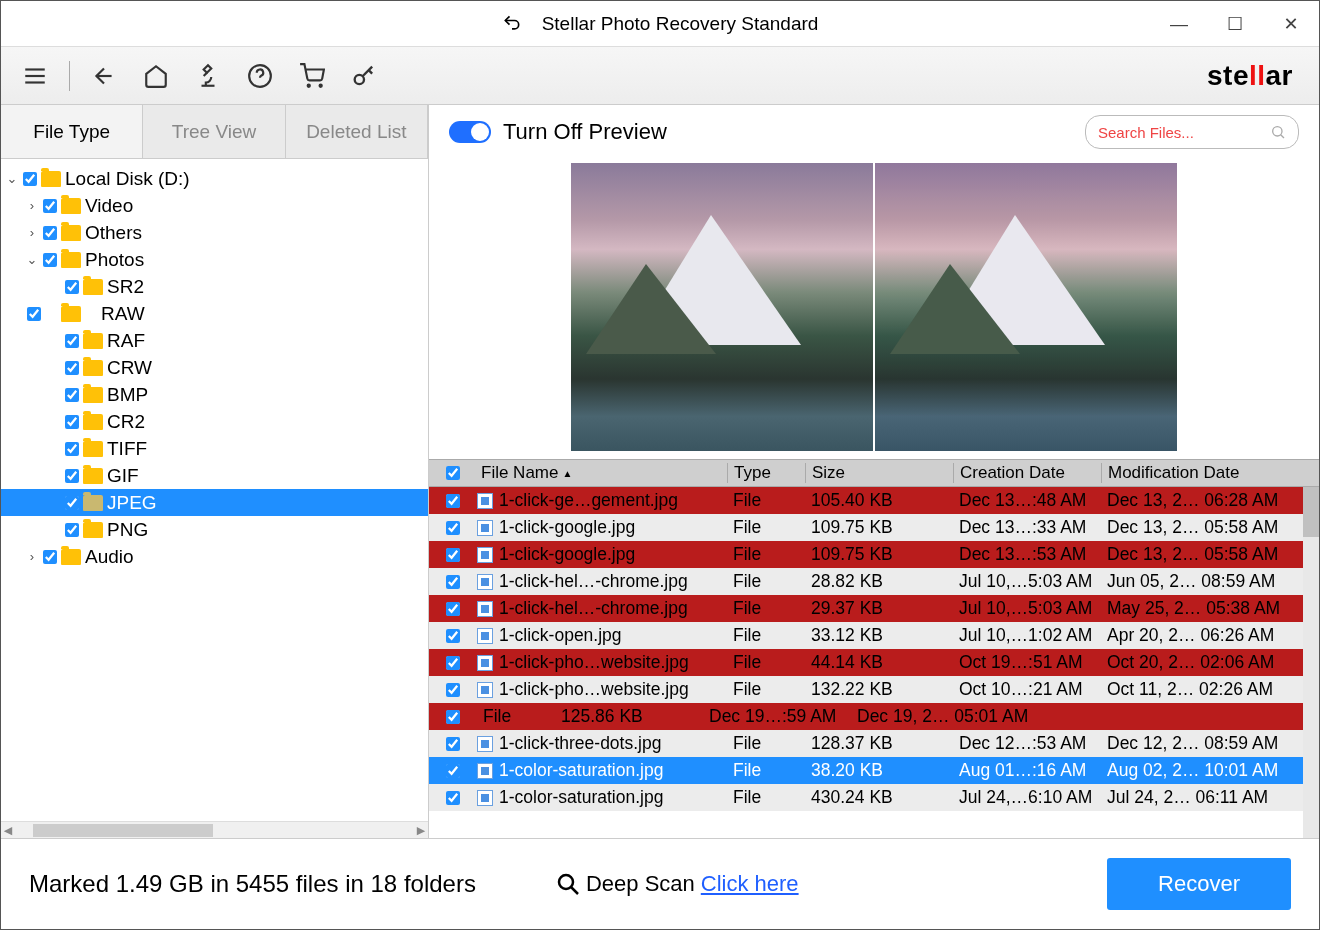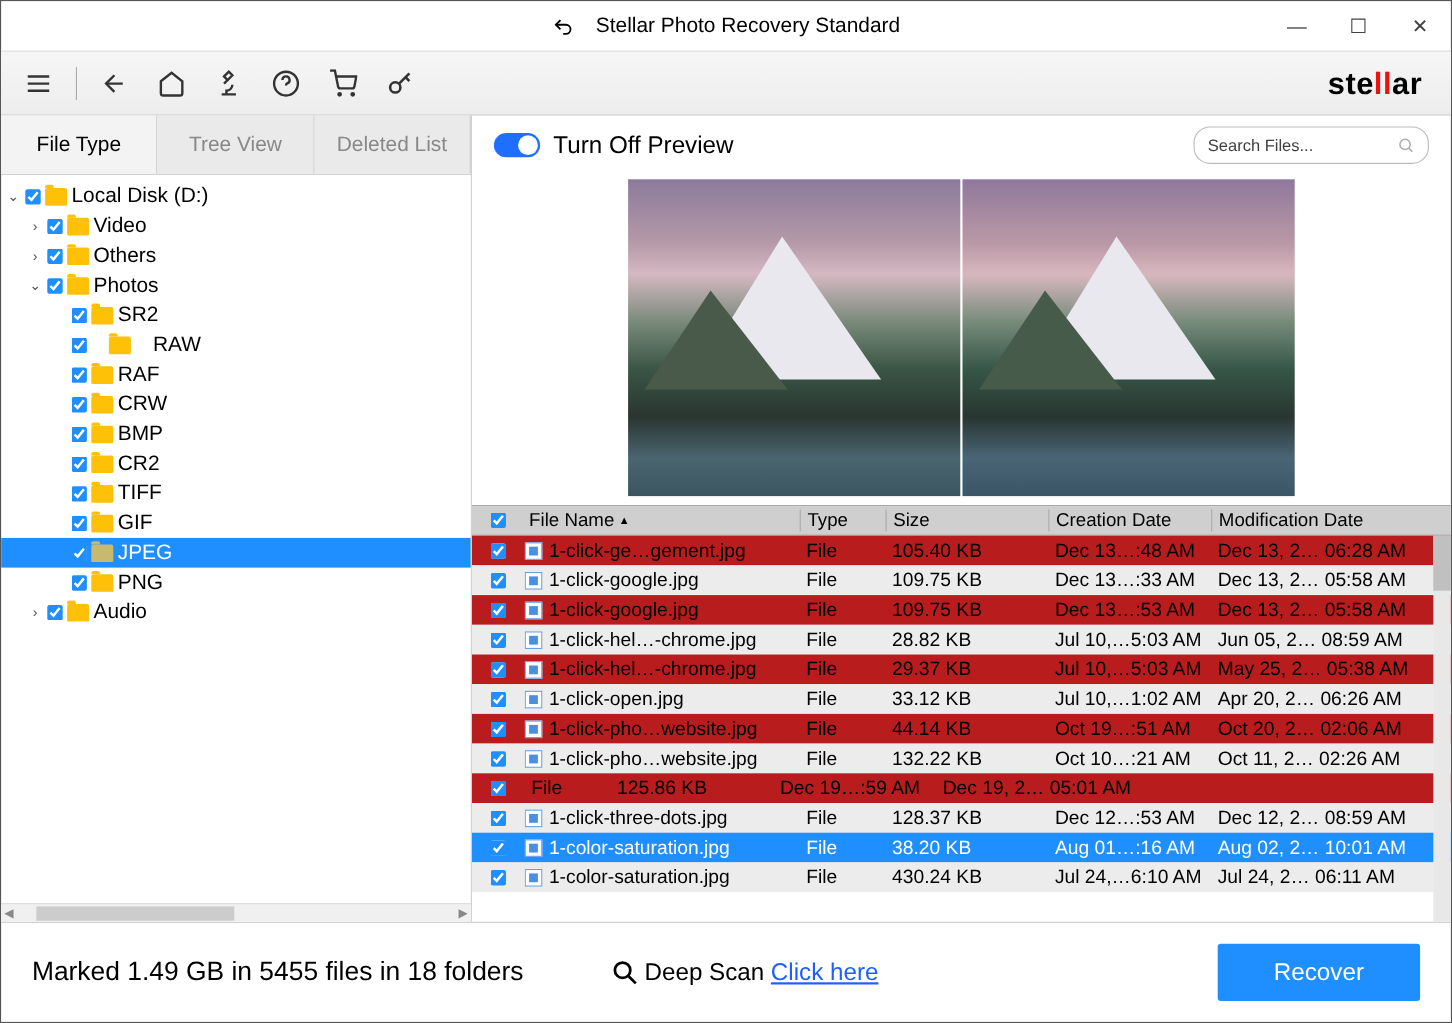--- a/index.html
+++ b/index.html
@@ -1,18 +1,18 @@
 <!DOCTYPE html>
 <html><head>
 <meta charset="utf-8">
 <style>
 * { box-sizing: border-box; margin: 0; padding: 0; font-family: 'Segoe UI', Tahoma, sans-serif; }
 body { width: 1320px; height: 930px; background: #fff; border: 1px solid #555; position: relative; color: #000; }
 .titlebar { height: 46px; display: flex; align-items: center; justify-content: center; position: relative; border-bottom: 1px solid #ddd; }
-.titlebar-title { font-size: 19px; display: flex; align-items: flex-end; gap: 20px; }
+.titlebar-title { font-size: 19px; display: flex; align-items: flex-start; gap: 20px; }
 .winctrls { position: absolute; right: 0; top: 0; height: 46px; display: flex; }
 .winctrls div { width: 56px; display: flex; align-items: center; justify-content: center; font-size: 18px; color: #444; }
 .toolbar { height: 58px; background: linear-gradient(#f6f6f6,#ededed); border-bottom: 1px solid #ccc; display: flex; align-items: center; padding: 0 12px; gap: 8px; }
 .tbtn { width: 44px; height: 44px; display: flex; align-items: center; justify-content: center; color: #333; }
 .tbtn svg { stroke: #333; }
 .sep { width: 1px; height: 30px; background: #aaa; margin: 0 4px; }
 .brand { margin-left: auto; font-size: 28px; font-weight: 700; letter-spacing: 0.5px; color: #000; padding-right: 14px; }
 .brand .red { color: #e11; }
 .main { display: flex; height: 733px; }
 .sidebar { width: 428px; border-right: 1px solid #ccc; display: flex; flex-direction: column; }
@@ -27,21 +27,21 @@
 .fold { width: 20px; height: 16px; background: #ffc107; border-radius: 2px 2px 1px 1px; position: relative; flex-shrink: 0; }
 .fold.open { background: #c9b870; }
 .fold:before { content: ''; position: absolute; top: -3px; left: 0; width: 8px; height: 3px; background: inherit; border-radius: 2px 2px 0 0; }
 .hscroll { height: 17px; background: #f0f0f0; border-top: 1px solid #ddd; display:flex; align-items:center; }
 .hscroll .thumb { width: 180px; height: 13px; background: #ccc; margin-left: 18px; }
 .content { flex: 1; display: flex; flex-direction: column; }
 .ctop { height: 54px; display: flex; align-items: center; padding: 0 20px; gap: 12px; }
 .toggle { width: 42px; height: 22px; background: #1f6fff; border-radius: 11px; position: relative; }
 .toggle:after { content: ''; position: absolute; right: 2px; top: 2px; width: 18px; height: 18px; background: #fff; border-radius: 50%; }
 .toglabel { font-size: 22px; }
-.searchbox { margin-left: auto; width: 214px; height: 30px; border: 1px solid #bbb; border-radius: 15px; display: flex; align-items: center; padding: 16px 12px; font-size: 15px; color: #404040; }
+.searchbox { margin-left: auto; width: 214px; height: 30px; border: 1px solid #bbb; border-radius: 15px; display: flex; align-items: center; padding: 16px 12px; font-size: 15px; color: #ef4444; }
 .searchbox svg { margin-left: auto; }
 .preview { height: 300px; display: flex; justify-content: center; align-items: flex-start; padding-top: 4px; gap: 2px; }
 .pimg { width: 302px; height: 288px; background: linear-gradient(to bottom, #8a7a9a 0%, #b599a8 20%, #d4b8c2 30%, #7a8a7a 45%, #3a5545 60%, #2a3530 75%, #4a6570 88%, #3a5560 100%); position: relative; overflow: hidden; }
 .pimg.right { filter: hue-rotate(8deg) saturate(1.15); }
 .pimg .mtn { position:absolute; left:20%; top:18%; width:0; height:0; border-left:80px solid transparent; border-right:90px solid transparent; border-bottom:130px solid #e8e8ee; }
 .pimg .mtn2 { position:absolute; left:5%; top:35%; width:0; height:0; border-left:60px solid transparent; border-right:70px solid transparent; border-bottom:90px solid #4a5a4a; }
 .tablewrap { flex: 1; overflow: hidden; position: relative; }
 .thead { display: flex; height: 28px; background: #cfcfcf; font-size: 17px; align-items: center; border-top: 1px solid #aaa; border-bottom: 1px solid #aaa; }
 .thead .c1 { width: 48px; display:flex; justify-content:center; }
 .thead .c2 { width: 250px; padding-left: 4px; display:flex; align-items:center; gap:4px; }
@@ -171,21 +171,21 @@
           <input type="checkbox" class="cb" checked="" style="">
           <span class="fold"></span>
           <span>Photos</span>
         </div>
       <div id="photo-kids">
           <div class="trow" style="padding-left: 64px;">
             <input type="checkbox" class="cb" checked="" style="">
             <span class="fold"></span>
             <span>SR2</span>
           </div>
-          <div class="trow" style="padding-left: 64px; gap: 20px;">
+          <div class="trow" style="padding-left: 26px; gap: 20px;">
             <input type="checkbox" class="cb" checked="" style="">
             <span class="fold"></span>
             <span>RAW</span>
           </div>
           <div class="trow" style="padding-left: 64px;">
             <input type="checkbox" class="cb" checked="" style="">
             <span class="fold"></span>
             <span>RAF</span>
           </div>
           <div class="trow" style="padding-left: 64px;">

